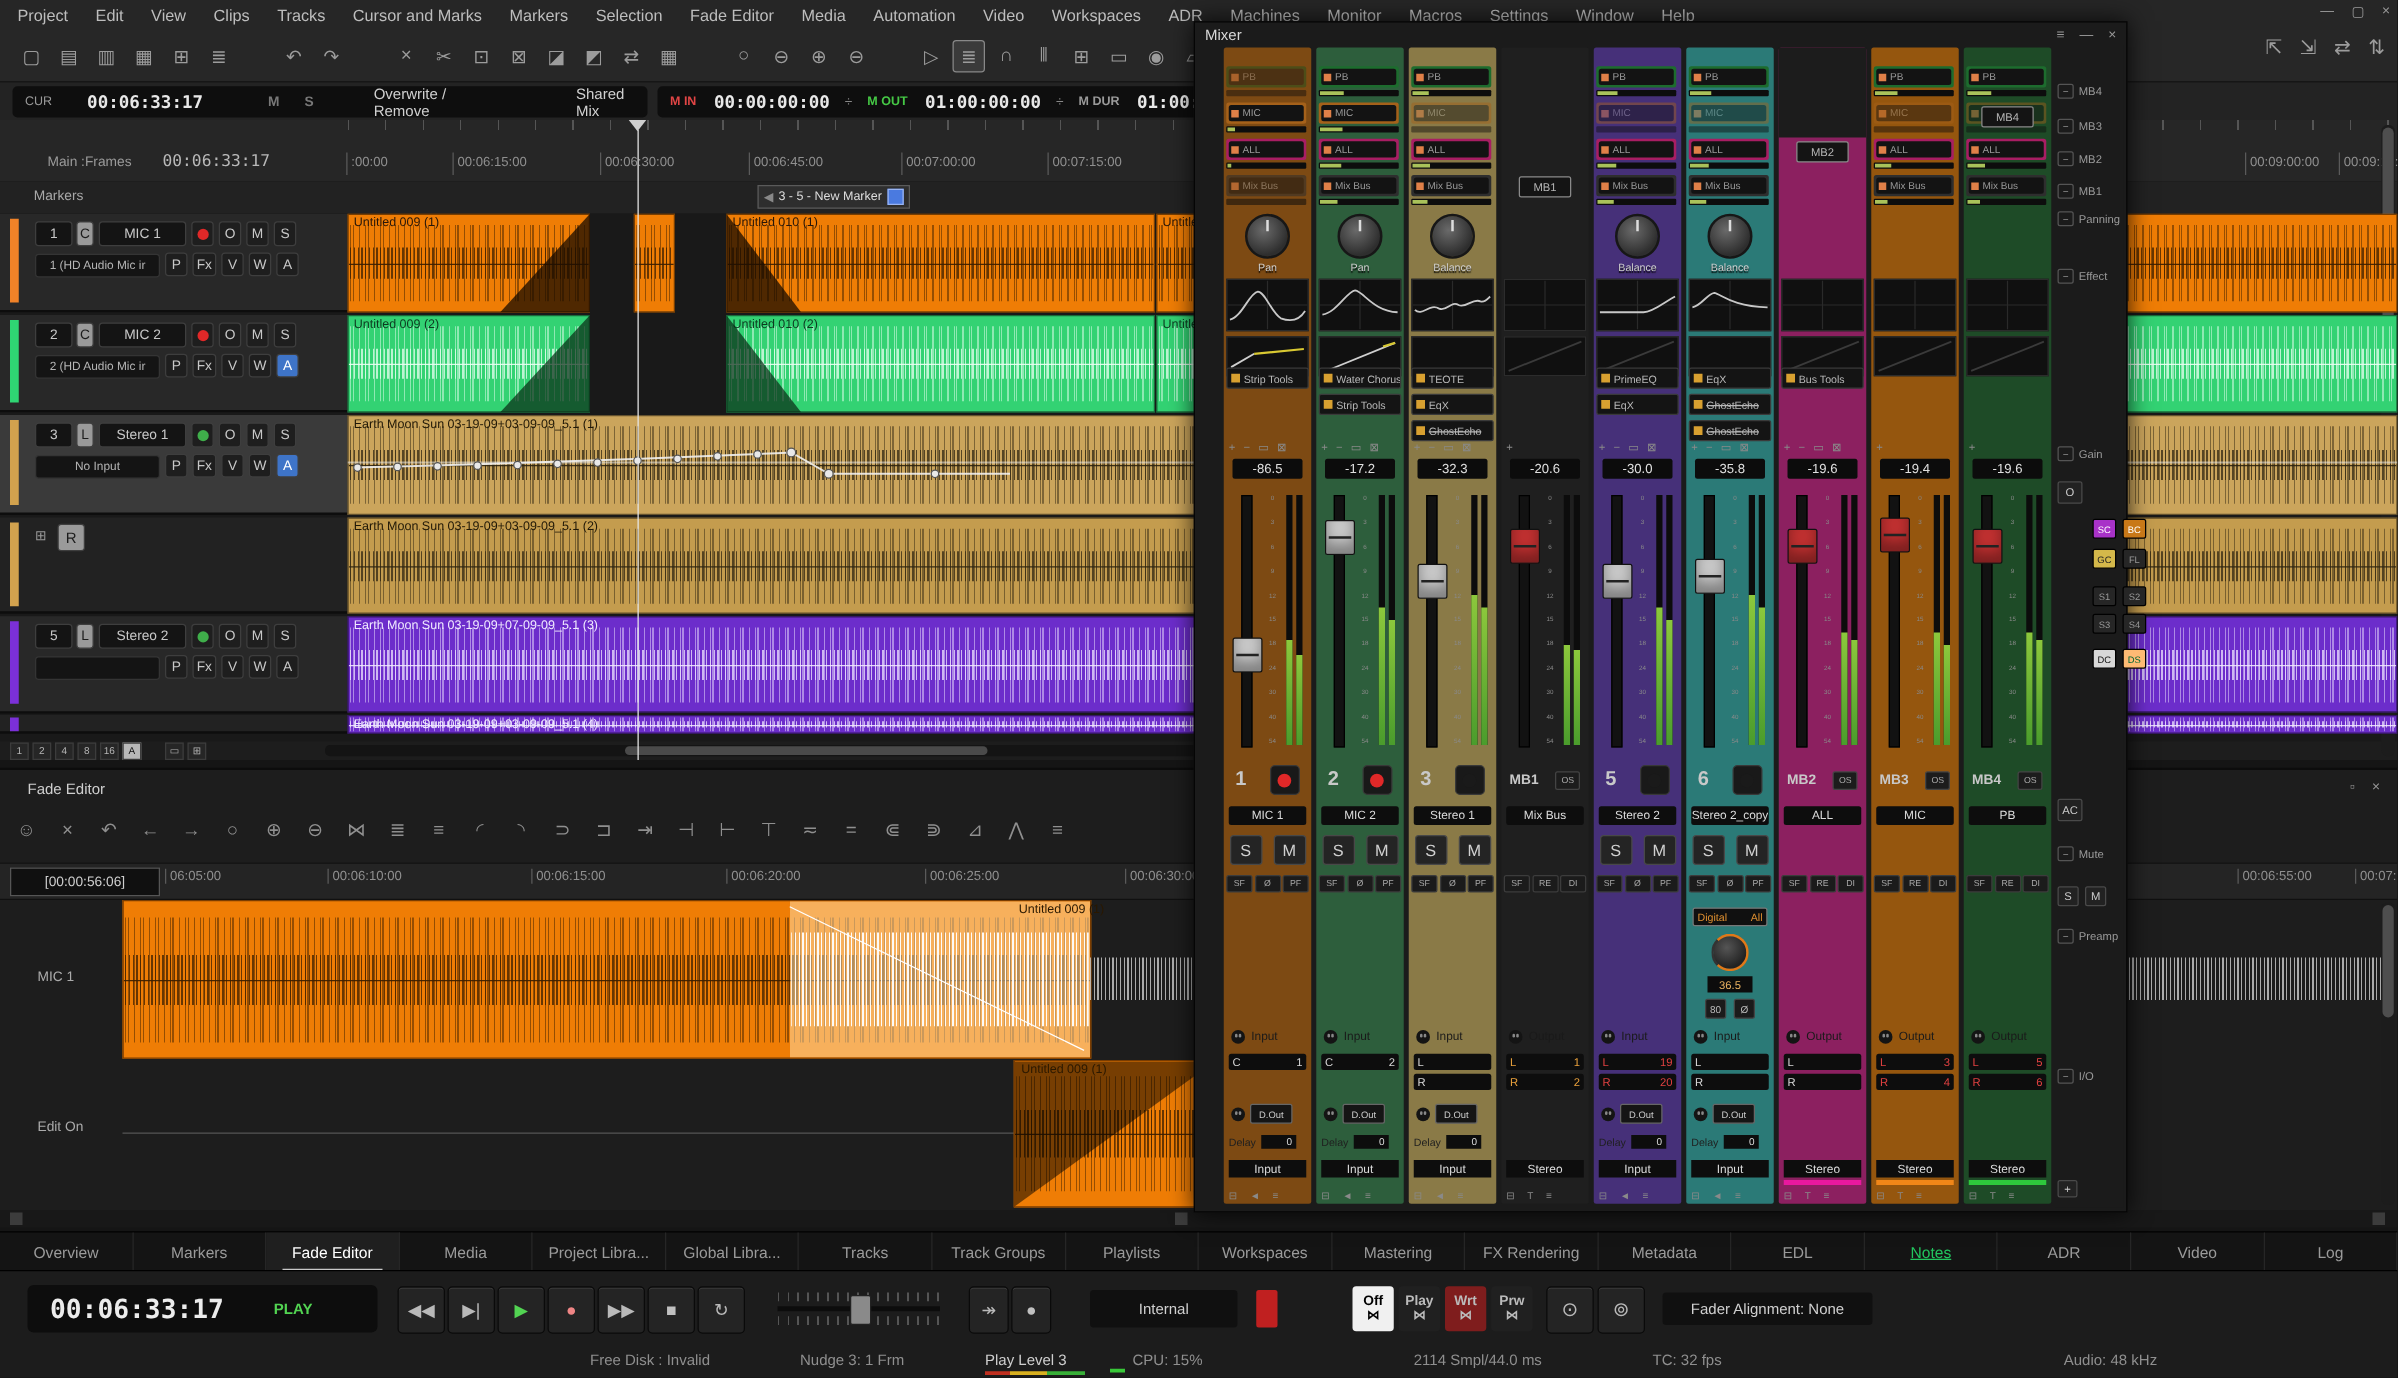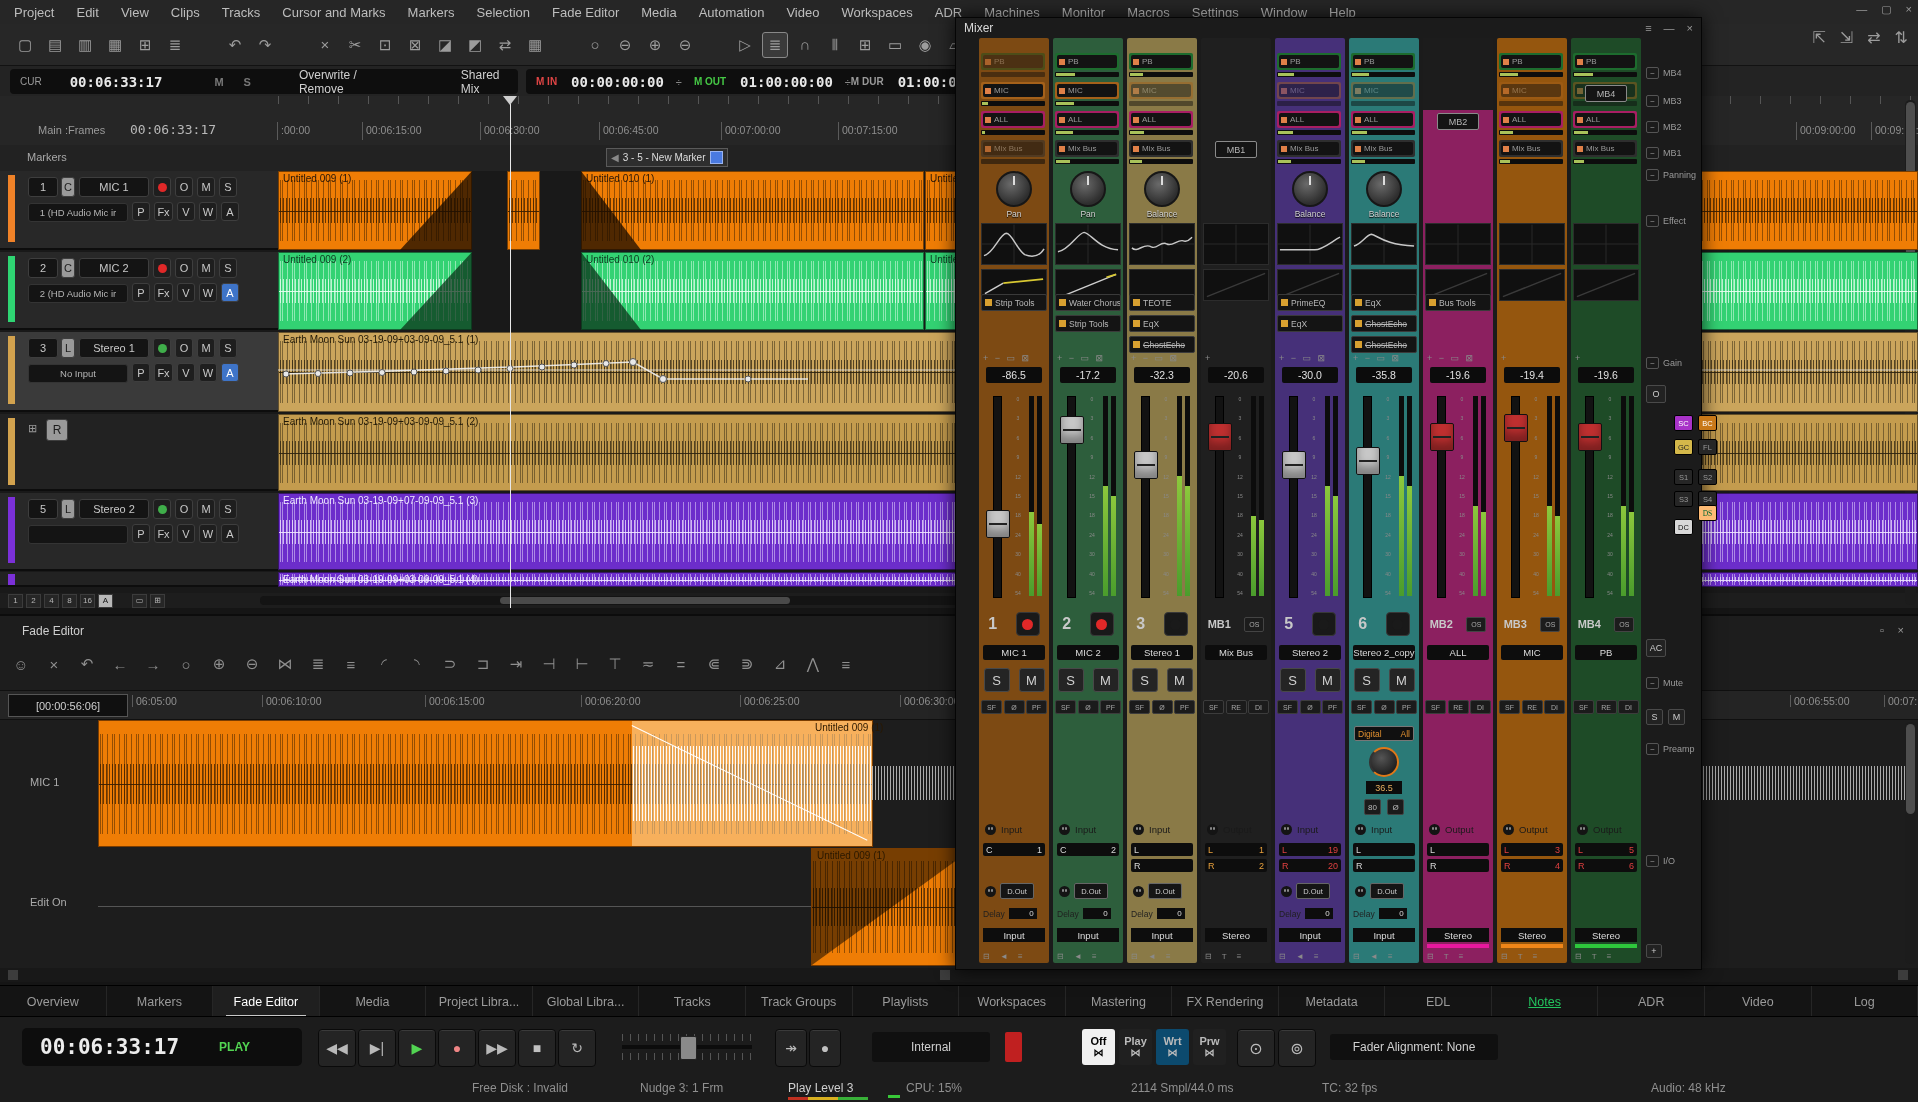--- a/index.html
+++ b/index.html
@@ -170,21 +170,21 @@
     <span style="margin-left:48px;color:#d0d0d0;font-size:12px;">Overwrite / Remove</span>
     <span style="margin-left:62px;color:#d0d0d0;font-size:12px;">Shared Mix</span>
   </div>
   <div class="tbox" style="left:526px;width:524px;">
     <span style="margin-left:10px;color:#e04545;font-weight:bold;font-size:10px;">M IN</span>
     <span class="val mono" style="margin-left:14px;">00:00:00:00</span>
     <span style="margin-left:12px;color:#888;">÷</span>
     <span style="margin-left:12px;color:#45c845;font-weight:bold;font-size:10px;">M OUT</span>
     <span class="val mono" style="margin-left:14px;">01:00:00:00</span>
     <span style="margin-left:12px;color:#888;">÷</span>
-    <span style="margin-left:0;color:#9a9a9a;font-weight:bold;font-size:10px;">M DUR</span>
+    <span style="margin-left:12px;color:#9a9a9a;font-weight:bold;font-size:10px;">M DUR</span>
     <span class="val mono" style="margin-left:14px;">01:00:00:00</span>
   </div>
 </div>
 
 <div class="abs ruler">
   <span style="position:absolute;left:38px;top:28px;font-size:11px;color:#9a9a9a;">Main :Frames</span>
   <span class="mono" style="position:absolute;left:130px;top:26px;font-size:13px;color:#b8b8b8;">00:06:33:17</span>
   <div class="minorticks" style="left:278px;width:677px;"></div>
   <div class="minorticks" style="left:1700px;width:218px;"></div>
   <span style="display:contents">
@@ -587,21 +587,21 @@
       <div class="autob" style="background: rgb(240, 240, 240); color: rgb(0, 0, 0); left: 1082px;">
         <span>Off</span>
         <span style="font-size:10px;">⋈</span>
       </div>
     
       <div class="autob" style="background: rgb(32, 32, 32); color: rgb(187, 187, 187); left: 1119px;">
         <span>Play</span>
         <span style="font-size:10px;">⋈</span>
       </div>
     
-      <div class="autob" style="background: #0c4a6e; color: rgb(187, 187, 187); left: 1156px;">
+      <div class="autob" style="background: #7f1d1d; color: rgb(187, 187, 187); left: 1156px;">
         <span>Wrt</span>
         <span style="font-size:10px;">⋈</span>
       </div>
     
       <div class="autob" style="background: rgb(32, 32, 32); color: rgb(187, 187, 187); left: 1193px;">
         <span>Prw</span>
         <span style="font-size:10px;">⋈</span>
       </div>
     </span>
   <div class="tbtn" style="left:1237px;">
@@ -1873,19 +1873,19 @@
     <div class="graybtn" style="left:2px;top:349px;">O</div>
     <div class="chip" style="left:2px;top:379px;background:#a832c8;color:#fff;">SC</div>
     <div class="chip" style="left:26px;top:379px;background:#c87818;color:#fff;">BC</div>
     <div class="chip" style="left:2px;top:403px;background:#d4b84a;color:#222;">GC</div>
     <div class="chip" style="left:26px;top:403px;background:#262626;color:#999;">FL</div>
     <div class="chip" style="left:2px;top:433px;background:#262626;color:#999;">S1</div>
     <div class="chip" style="left:26px;top:433px;background:#262626;color:#999;">S2</div>
     <div class="chip" style="left:2px;top:455px;background:#262626;color:#999;">S3</div>
     <div class="chip" style="left:26px;top:455px;background:#262626;color:#999;">S4</div>
     <div class="chip" style="left:2px;top:483px;background:#d8d8d8;color:#111;">DC</div>
-    <div class="chip" style="left:26px;top:469px;background:#fdba74;color:#063;font-family:Liberation Serif, serif;">DS</div>
+    <div class="chip" style="left:26px;top:483px;background:#fdba74;color:#063;">DS</div>
     <div class="graybtn" style="left:2px;top:603px;">AC</div>
     <div class="graybtn" style="left:2px;top:673px;width:15px;height:14px;">S</div>
     <div class="graybtn" style="left:24px;top:673px;width:15px;height:14px;">M</div>
     <div class="graybtn" style="left:2px;top:908px;width:14px;height:12px;">+</div>
   </div>
 </div>
 
 </body></html>

